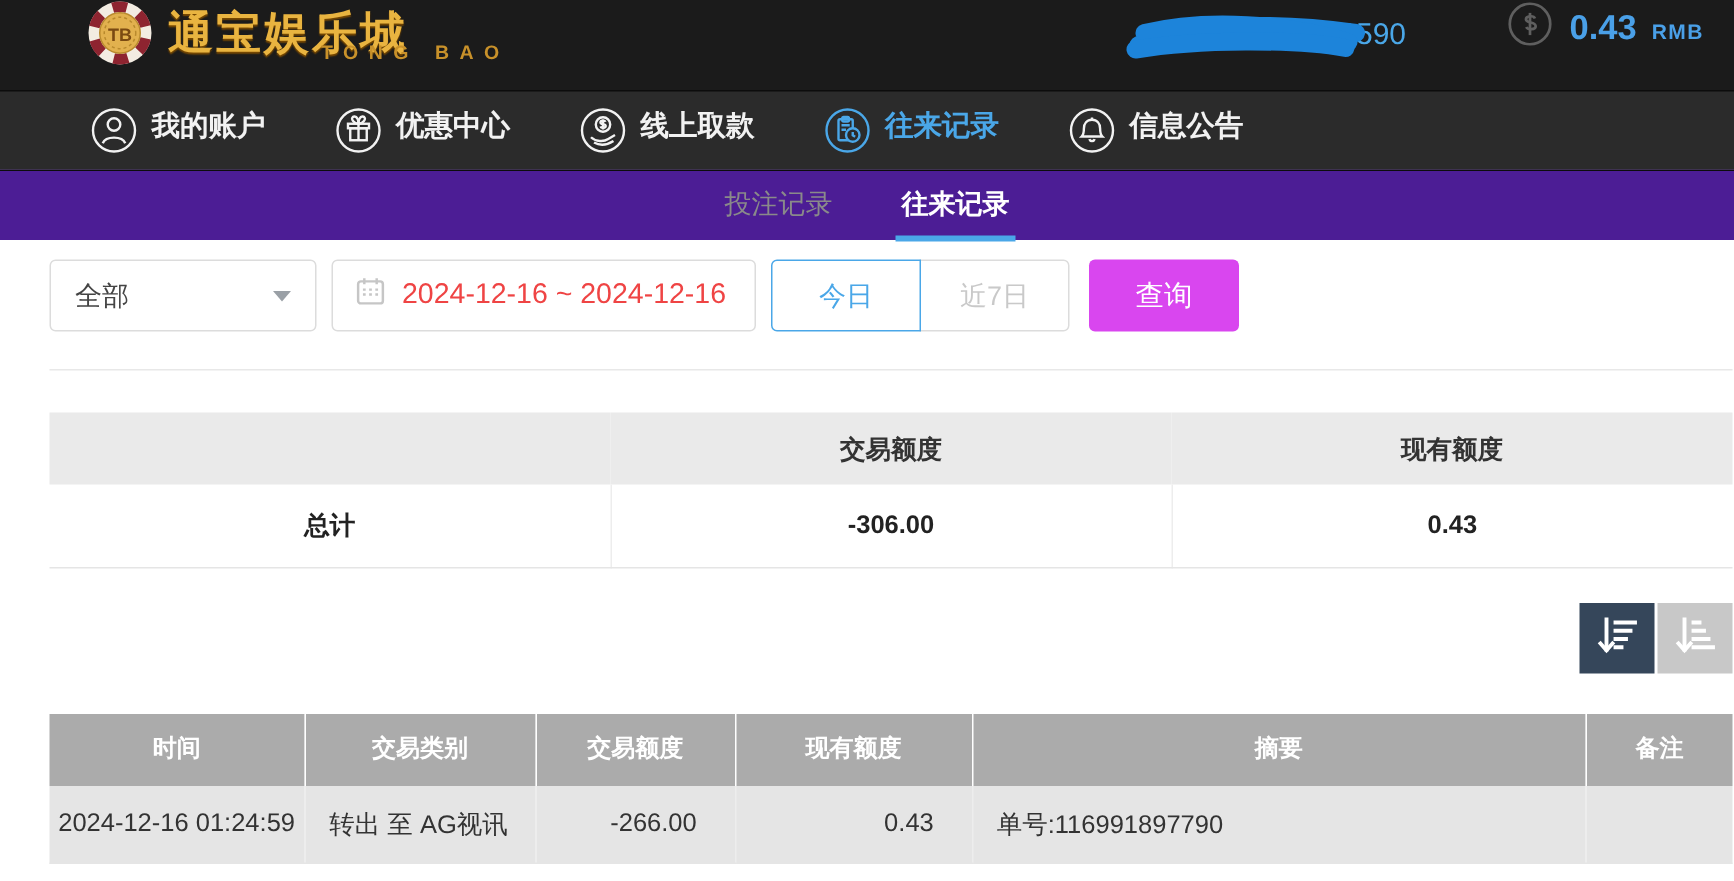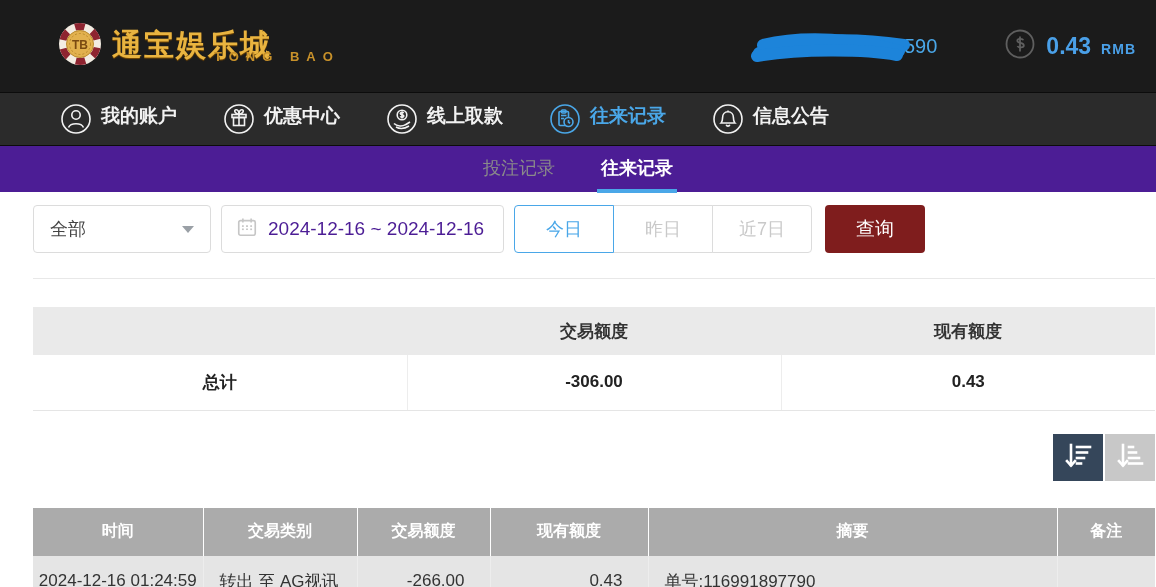--- a/index.html
+++ b/index.html
@@ -1,20 +1,20 @@
 <!DOCTYPE html>
 <html><head>
 <meta charset="utf-8">
 <style>
   * { margin:0; padding:0; box-sizing:border-box; }
   html,body { width:1156px; height:587px; overflow:hidden; background:#fff;
     font-family:"Liberation Sans","DejaVu Sans",sans-serif; }
 
   
-  .top-header { height:92px; background:#1b1b1b; display:flex; align-items:center; }
+  .top-header { height:60px; background:#1b1b1b; display:flex; align-items:flex-start; }
   .logo { display:flex; align-items:center; margin-left:58px; gap:10px; }
   .logo-text { display:flex; flex-direction:column; line-height:1; }
   .logo-title { font-size:30px; font-weight:700; color:#e9b440;
     text-shadow:0 1px 1px #7a4a00; letter-spacing:2px; }
   .logo-sub { font-size:13px; font-weight:700; color:#c8912a; letter-spacing:7px; margin:-10px 0 0 102px; }
   .user-area { position:relative; margin-left:auto; width:200px; height:46px; }
   .username { position:absolute; right:12px; top:12px; font-size:20px; color:#4aa7e8; }
   .scribble { position:absolute; left:0; top:2px; }
   .balance { display:flex; align-items:center; margin:0 20px 0 55px; gap:10px; }
   .balance-amt { font-size:23px; font-weight:700; color:#4aa0e8; }
@@ -40,29 +40,29 @@
 
   
   .filter-row { margin:13px 0 0 33px; display:flex; align-items:center; }
   .select-box { width:178px; height:48px; border:1px solid #dcdcdc; border-radius:4px;
     display:flex; align-items:center; justify-content:space-between; padding:0 16px;
     font-size:18px; color:#444; cursor:pointer; }
   .caret-down { width:0; height:0; border-left:6px solid transparent;
     border-right:6px solid transparent; border-top:7px solid #9aa0a6; }
   .date-box { width:283px; height:48px; border:1px solid #dcdcdc; border-radius:4px;
     margin-left:10px; display:flex; align-items:center; gap:10px; padding:0 14px;
-    font-size:19px; color:#4c1d95; cursor:pointer; }
+    font-size:19px; color:#ef4444; cursor:pointer; }
   .quick-group { display:flex; margin-left:10px; }
   .quick-btn { width:100px; height:48px; line-height:46px; text-align:center;
     font-size:18px; color:#c9c9c9; border:1px solid #dcdcdc; margin-left:-1px;
     background:#fff; cursor:pointer; }
   .quick-btn:first-child { border-radius:4px 0 0 4px; margin-left:0; }
   .quick-btn:last-child { border-radius:0 4px 4px 0; }
   .quick-btn.active { color:#4aa7e8; border-color:#4aa7e8; position:relative; z-index:2; }
-  .query-btn { width:100px; height:48px; margin-left:13px; background:#7f1d1d;
+  .query-btn { width:100px; height:48px; margin-left:13px; background:#d946ef;
     color:#fff; font-size:19px; border:none; border-radius:4px; cursor:pointer; }
 
   .divider { margin:25px 0 0 33px; width:1122px; border-bottom:1px solid #e8e8e8; }
 
   
   .summary-table { margin:28px 0 0 33px; width:1122px; border-collapse:collapse; table-layout:fixed; }
   .summary-table th { height:48px; background:#eaeaea; font-size:17px; font-weight:700;
     color:#333; text-align:center; }
   .summary-table td { height:55px; font-size:17px; font-weight:600; color:#222;
     text-align:center; border-bottom:1px solid #e5e5e5; border-right:1px solid #ededed; }
@@ -222,21 +222,20 @@
           <line x1="15.5" y1="11" x2="17.5" y2="11"></line>
         <line x1="6.5" y1="14.5" x2="8.5" y2="14.5"></line>
           <line x1="11" y1="14.5" x2="13" y2="14.5"></line>
           <line x1="15.5" y1="14.5" x2="17.5" y2="14.5"></line>
       </svg>
     </span>
     <span>2024-12-16 ~ 2024-12-16</span>
   </div>
   <div class="quick-group">
     <div class="quick-btn active">今日</div>
-    <div class="quick-btn">昨日</div>
     <div class="quick-btn">近7日</div>
   </div>
   <button class="query-btn">查询</button>
 </div>
 
 <div class="divider"></div>
 
 <table class="summary-table">
   <colgroup>
       <col style="width:374px">

